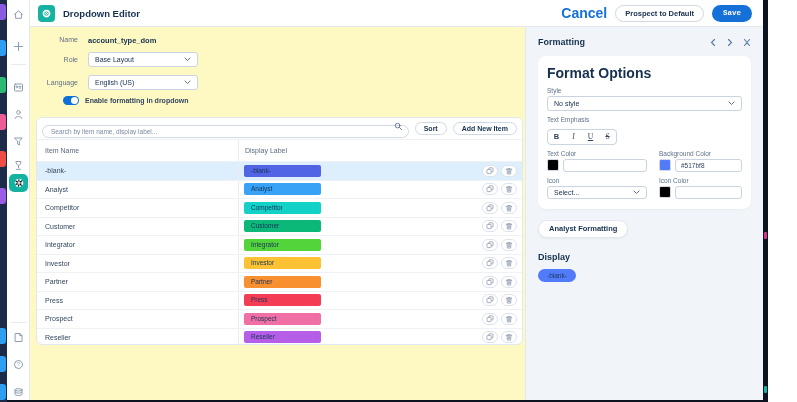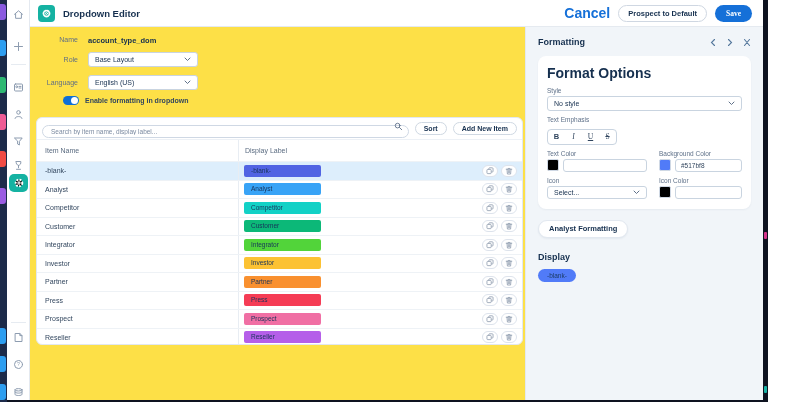--- a/index.html
+++ b/index.html
@@ -26,24 +26,24 @@
                 border-bottom:1px solid #e5eaf0; display:flex; align-items:center; padding:0 8px; z-index:3; }
   .hdr-badge { width:17px; height:17px; border-radius:4px; background:#15b2a2; display:flex;
                align-items:center; justify-content:center; margin-right:8px; }
   .hdr-title { font-size:9.5px; font-weight:bold; color:#16304f; }
   .hdr-right { margin-left:auto; display:flex; align-items:center; gap:8px; padding-right:8px; }
   .link-btn { font-size:14px; color:#1570d8; font-weight:bold; cursor:pointer; background:none; border:none;
               font-family:"Liberation Sans", sans-serif; }
   .ghost-btn { height:17px; border:1px solid #cfd7e2; border-radius:9px; background:#fff; padding:0 9px;
                font-size:7.5px; font-weight:bold; color:#16304f; font-family:"Liberation Sans", sans-serif; }
   .primary-btn { height:17px; border:none; border-radius:9px; background:#1570d8; padding:0 11px;
-                 font-size:7.5px; font-weight:bold; color:#fff; font-family:Liberation Serif, serif; }
-
-  
-  .left-col { position:absolute; left:30px; top:27px; width:495px; bottom:0; background:#fde047; }
+                 font-size:7.5px; font-weight:bold; color:#fff; font-family:Liberation Mono, monospace; }
+
+  
+  .left-col { position:absolute; left:30px; top:27px; width:495px; bottom:0; background:#fef9c3; }
   .form-label { position:absolute; left:2px; width:46px; text-align:right; font-size:7px; color:#5f6e84; }
   .name-value { position:absolute; left:58px; font-size:7.5px; font-weight:bold; color:#16304f; }
   .select { border:1px solid #c9d4e0; border-radius:3px; background:#fff; display:flex; align-items:center;
             justify-content:space-between; padding:0 6px; font-size:7px; color:#16304f; }
   .form-select { position:absolute; left:58px; width:110px; height:15px; }
   .toggle { position:absolute; left:33px; top:69px; width:16px; height:9px; border-radius:5px; background:#0e6fd6; }
   .toggle .knob { position:absolute; right:1px; top:1px; width:7px; height:7px; border-radius:50%; background:#fff; }
   .toggle-label { position:absolute; left:55px; top:70px; font-size:7px; font-weight:bold; color:#33475f; }
 
   

